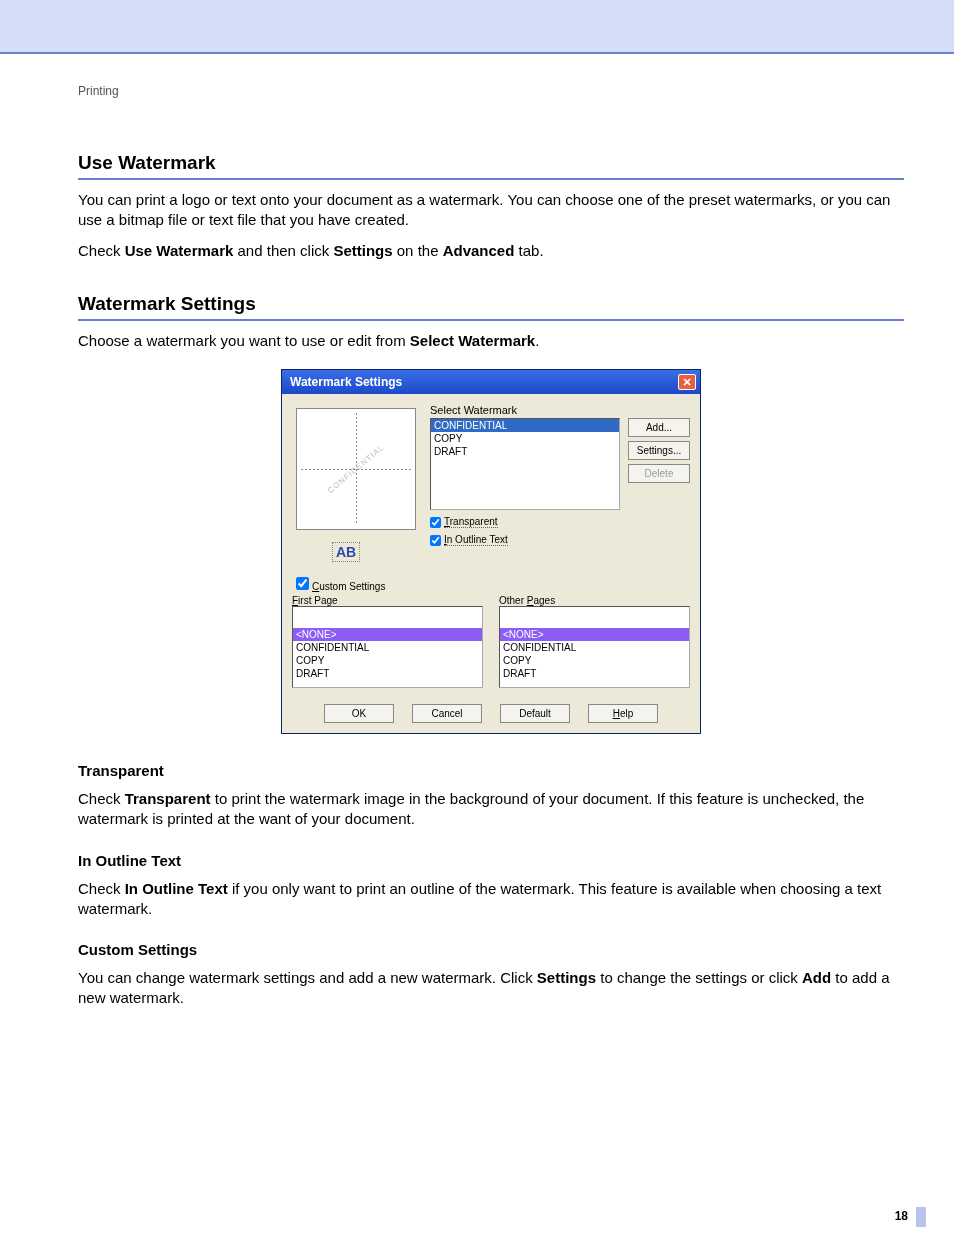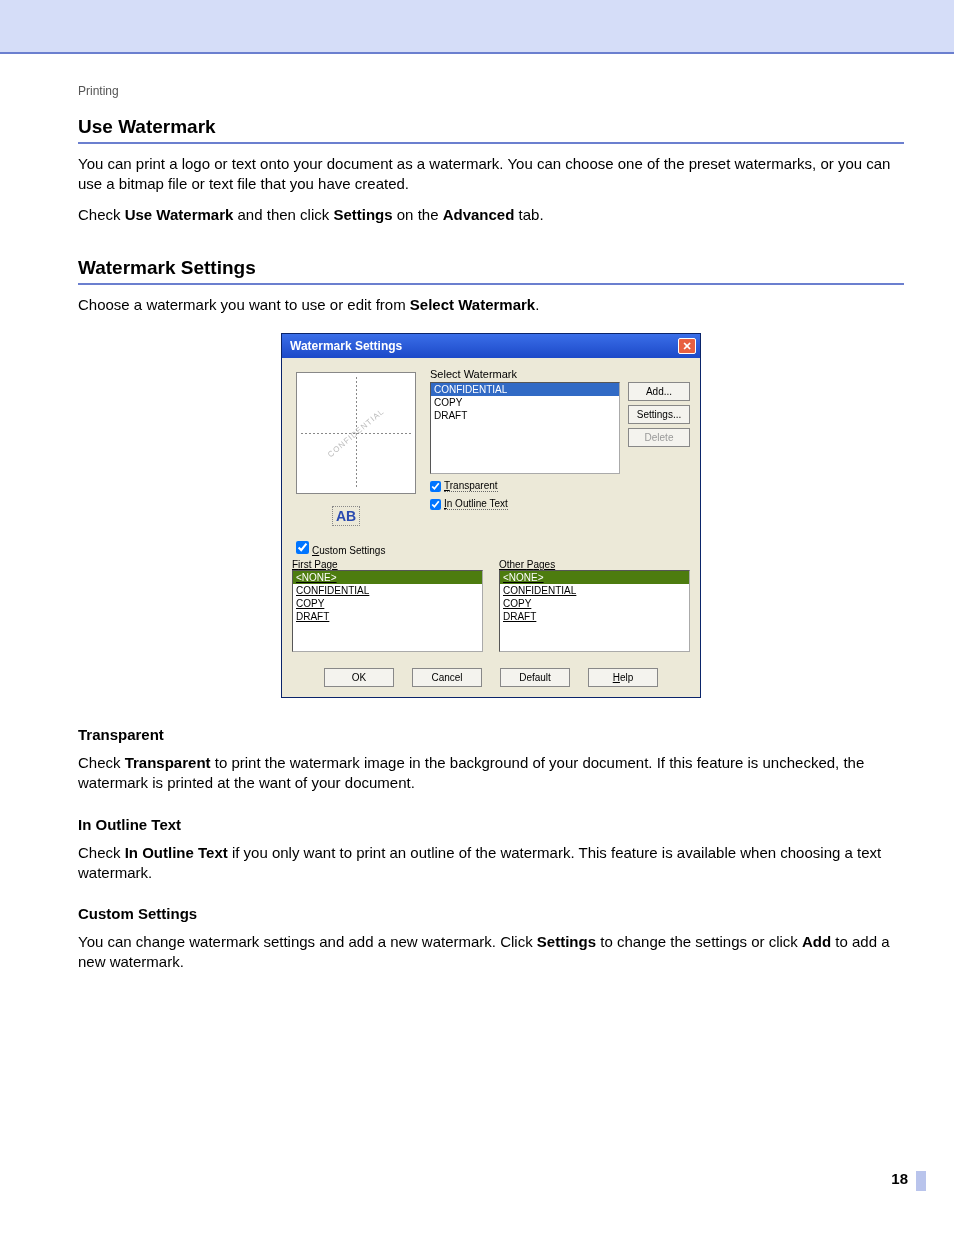--- a/index.html
+++ b/index.html
@@ -16,21 +16,21 @@
     background: #d5ddf8;
     border-bottom: 2px solid #6b7fcf;
   }
   .page {
     position: relative;
     padding: 30px 50px 40px 78px;
   }
   .breadcrumb {
     font-size: 12px;
     color: #555;
-    margin-bottom: 18px;
+    margin-bottom: 54px;
   }
   h2.section {
     font-size: 19px;
     font-weight: bold;
     margin: 0 0 6px 0;
     padding-bottom: 4px;
     border-bottom: 2px solid #6b7fcf;
   }
   p { margin: 10px 0; line-height: 1.35; }
   .sub-h { font-weight: bold; margin-top: 22px; margin-bottom: 6px; }
@@ -109,37 +109,37 @@
     border: 1px solid #888;
     font-size: 10px;
     padding: 0;
     font-family: Tahoma, Arial, sans-serif;
   }
   .winbtn:disabled { color: #999; }
   .chk-row { margin-top: 6px; font-size: 10px; }
   .chk-row label { border-bottom: 1px dotted #666; }
   .chk-row input { margin: 0 3px 0 0; vertical-align: middle; width:11px; height:11px; }
   .custom-row { margin-top: 12px; font-size: 10px; }
-  .two-lists { display: flex; gap: 16px; margin-top: 2px; text-decoration: underline; }
+  .two-lists { display: flex; gap: 16px; margin-top: 2px; }
   .two-lists > div { flex: 1; }
   .two-lists .list2 {
     height: 82px; background: #fff; border: 1px inset #aaa;
   }
   .two-lists .list2 .item { padding: 0 3px; font-size: 10px; line-height: 13px; }
-  .two-lists .list2 .sel { background: #4d7c0f; color: #fff; }
+  .two-lists .list2 .sel { background: #8b5cf6; color: #fff; margin-top: 21px; }
   .dlg-footer {
     display:flex; justify-content:center; gap: 18px;
     padding: 10px 0 10px 0;
   }
   .dlg-footer .winbtn { width: 70px; }
   .page-num {
     position: absolute;
     bottom: 16px;
     right: 46px;
-    font-size: 15px;
+    font-size: 12px;
     font-weight: bold;
   }
   .page-num-bar {
     position: absolute;
     bottom: 12px;
     right: 28px;
     width: 10px;
     height: 20px;
     background: #b9c4ec;
   }

